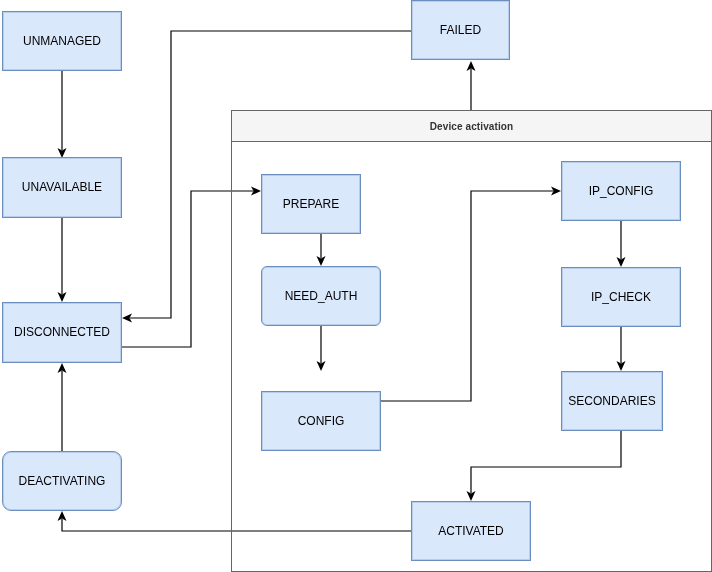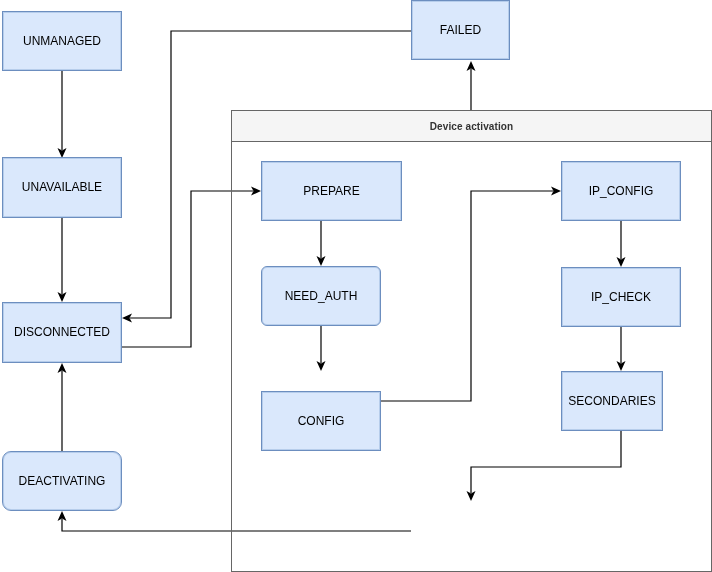--- a/index.html
+++ b/index.html
@@ -168,21 +168,21 @@
   </div>
 
   <div class="node" style="left:2px; top:451px; width:120px; height:60px;border-radius:9px;">
     <span>DEACTIVATING</span>
   </div>
 
   <div class="node" style="left:411px; top:0; width:99px; height:60px;">
     <span>FAILED</span>
   </div>
 
-  <div class="node" style="left:261px; top:161px; width:141px; height:60px;">
+  <div class="node" style="left:261px; top:174px; width:100px; height:60px;">
     <span>PREPARE</span>
   </div>
 
   <div class="node" style="left:261px; top:266px; width:120px; height:60px;border-radius:6px;">
     <span>NEED_AUTH</span>
   </div>
 
   <div class="node" style="left:261px; top:371px; width:120px; height:60px;margin-top:20px;">
     <span>CONFIG</span>
   </div>
@@ -192,14 +192,17 @@
   </div>
 
   <div class="node" style="left:561px; top:161px; width:120px; height:60px;">
     <span>IP_CONFIG</span>
   </div>
 
   <div class="node" style="left:561px; top:371px; width:102px; height:60px;">
     <span>SECONDARIES</span>
   </div>
 
+  <div class="node" style="left:411px; top:501px; width:120px; height:60px;">
+    <span>ACTIVATED</span>
+  </div>
 
 </div>
 
 </body></html>

